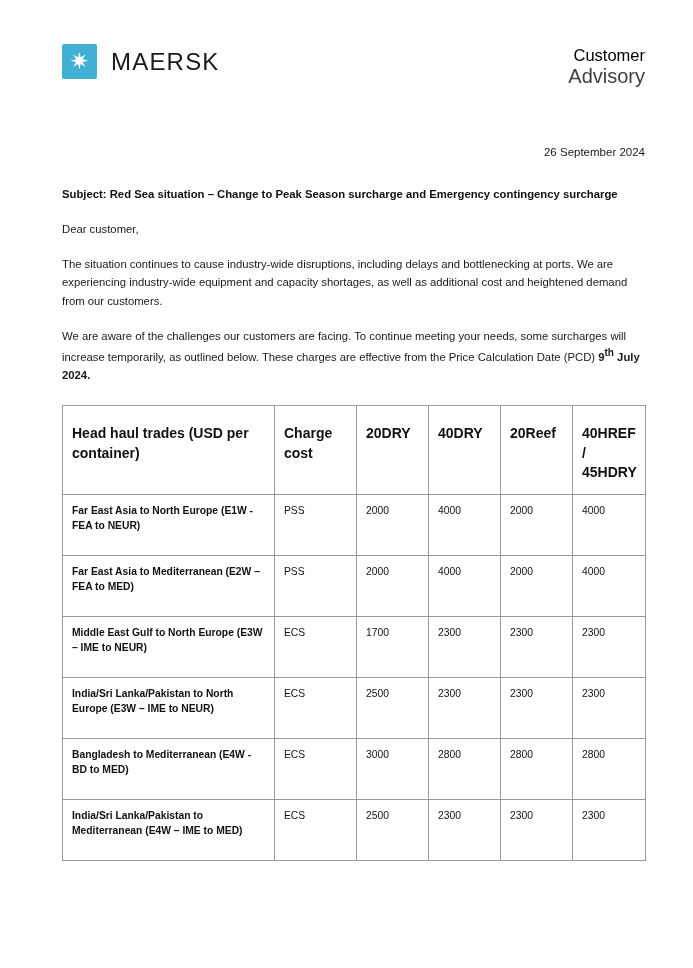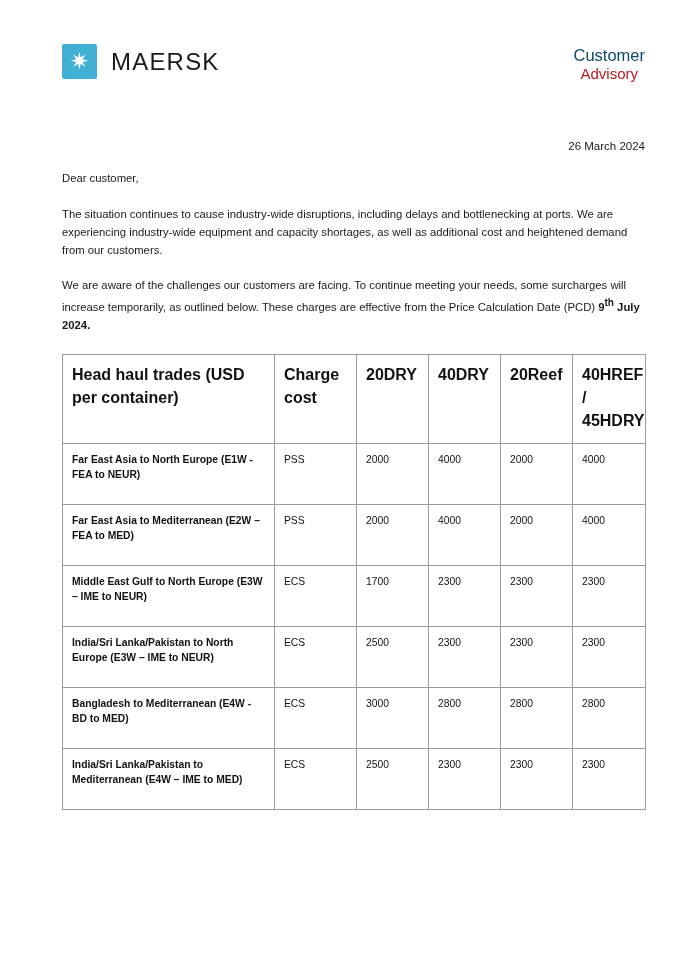--- a/index.html
+++ b/index.html
@@ -56,26 +56,25 @@
     letter-spacing: 1.2px;
     color: #1a1a1a;
   }
   .advisory {
     text-align: right;
     line-height: 1.15;
     padding-top: 2px;
   }
   .advisory .line1 {
     font-size: 16.5px;
-    color: #0c4a6e;
+    color: #000000;
   }
   .advisory .line2 {
-    font-size: 15px;
-    color: #b91c1c;
-    text-align: center;
+    font-size: 20px;
+    color: #404040;
   }
 
   
   .doc-date {
     text-align: right;
     font-size: 11.5px;
     color: #1a1a1a;
     margin-top: 58px;
   }
 
@@ -106,22 +105,22 @@
   table.rates td, table.rates th {
     border: 1px solid #9a9a9a;
     vertical-align: top;
     padding: 9px 8px 9px 9px;
     font-size: 10.3px;
     line-height: 1.42;
     text-align: left;
   }
   table.rates thead th {
     font-weight: bold;
-    font-size: 16px;
-    padding-top: 9px;
+    font-size: 14px;
+    padding-top: 18px;
     padding-bottom: 11px;
   }
   table.rates tbody td.route {
     font-weight: bold;
   }
   table.rates tbody td {
     height: 42px;
     font-weight: normal;
     margin-top: 8px;
   }
@@ -141,22 +140,23 @@
         <span class="logo-star">✷</span>
       </div>
       <div class="brand-name">MAERSK</div>
     </div>
     <div class="advisory">
       <div class="line1">Customer</div>
       <div class="line2">Advisory</div>
     </div>
   </div>
 
-  <div class="doc-date">26 March 2024</div>
-
+  <div class="doc-date">26 September 2024</div>
+
+  <div class="subject">Subject: Red Sea situation – Change to Peak Season surcharge and Emergency contingency surcharge</div>
 
   <p class="para first">Dear customer,</p>
 
 
   <p class="para">The situation continues to cause industry-wide disruptions, including delays and bottlenecking at ports. We are experiencing industry-wide equipment and capacity shortages, as well as additional cost and heightened demand from our customers.</p>
 
   <p class="para"><span>We are aware of the challenges our customers are facing. To continue meeting your needs, some surcharges will increase temporarily, as outlined below. These charges are effective from the Price Calculation Date (PCD) </span><span class="bold">9</span><sup class="bold">th</sup><span class="bold"> July 2024.</span></p>
 
   <table class="rates">
     <colgroup>

